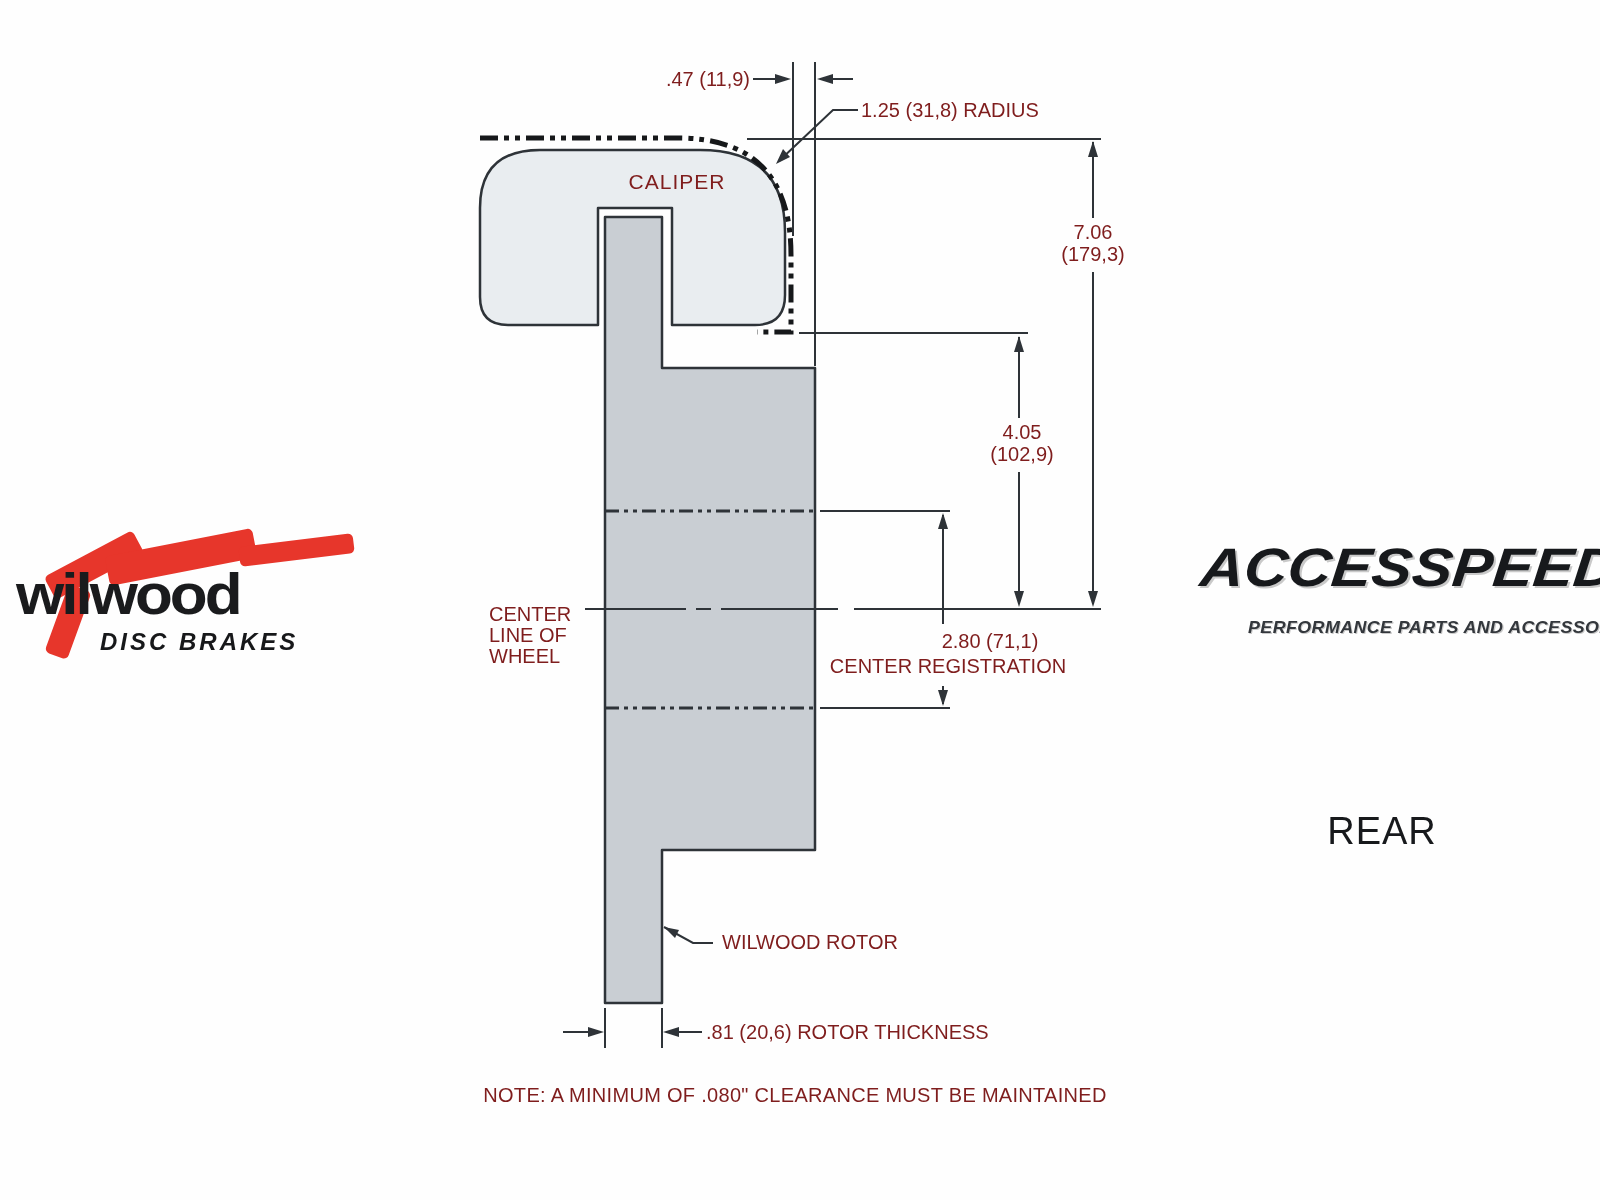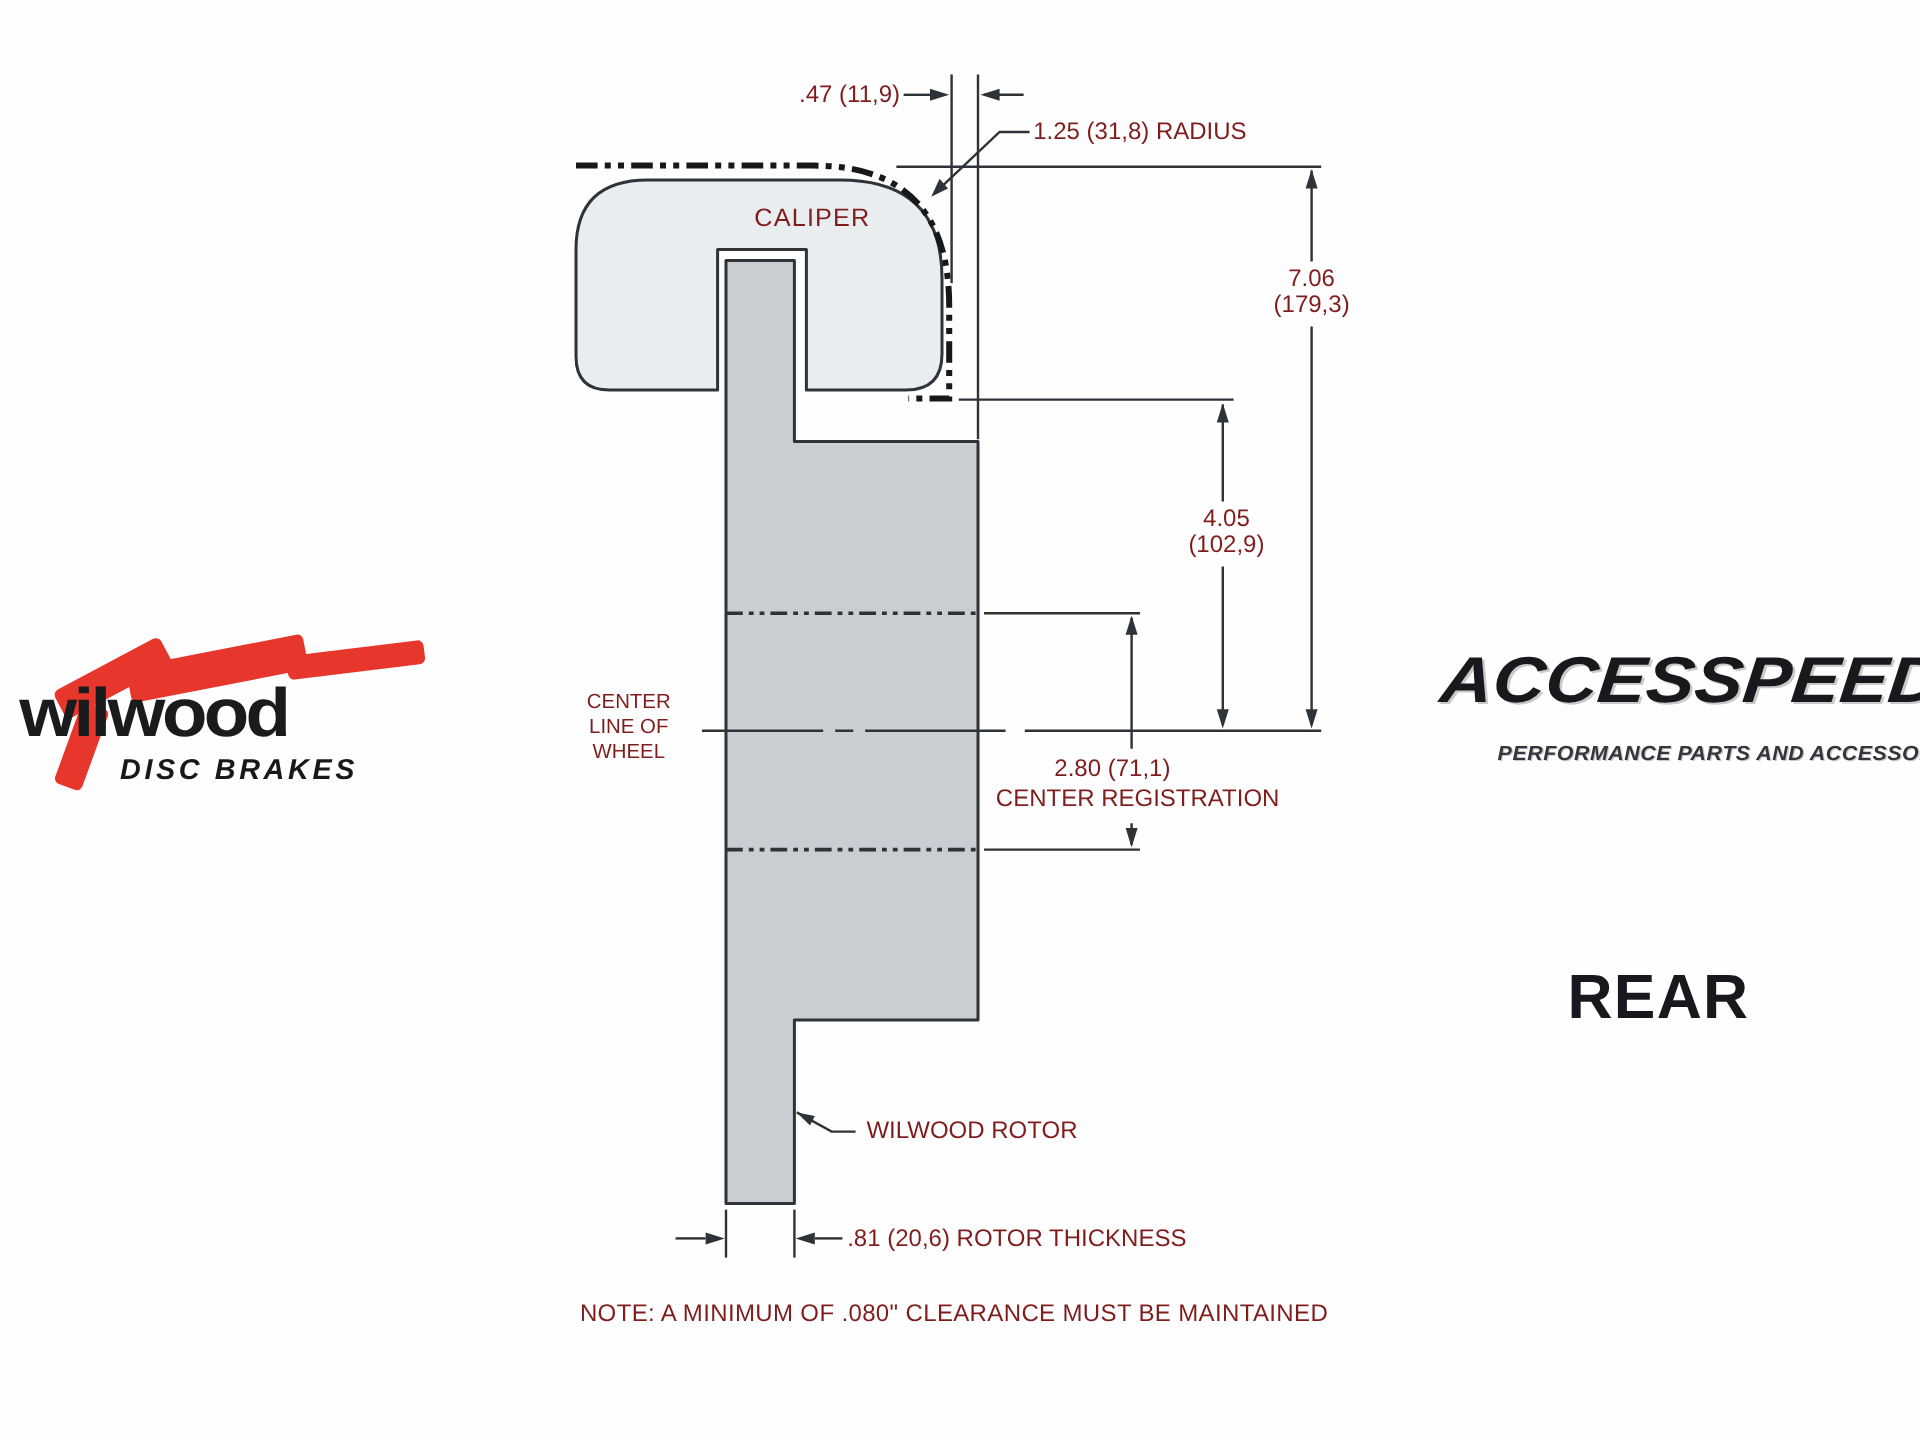--- a/index.html
+++ b/index.html
@@ -6,21 +6,21 @@
   .stage{
     position:relative;width:1600px;height:1200px;background:#fefefe;overflow:hidden;
     font-family:"Liberation Sans",sans-serif;color:#25282c;
   }
   .stage svg{position:absolute;left:0;top:0;}
   .lbl{position:absolute;font-size:20px;line-height:22px;white-space:nowrap;color:#7f1d1d;}
   .lbl.center{text-align:center;white-space:normal;}
   .lbl.right{text-align:right;}
   .caliper-lbl{font-size:21px;letter-spacing:1px;}
   .note{font-size:20px;line-height:23px;letter-spacing:.3px;}
-  .rear{font-size:52px;font-weight:bold;letter-spacing:1px;color:#17191c;}
+  .rear{font-size:38px;font-weight:normal;letter-spacing:1px;color:#17191c;}
   
   .wilwood{position:absolute;left:14px;top:518px;width:310px;height:150px;}
   .wilwood .stroke{position:absolute;border-radius:5px;}
   .wilwood .name{
     position:absolute;left:2px;top:44px;font-size:62px;font-weight:bold;letter-spacing:-3px;
     color:#1a1b1d;transform:scaleY(.92);transform-origin:left top;
   }
   .wilwood .tag{
     position:absolute;left:86px;top:110px;font-size:24px;font-weight:bold;font-style:italic;
     letter-spacing:3px;color:#17181a;
@@ -106,27 +106,27 @@
   <div class="lbl center" style="left:1043px;top:221px;width:100px;">
     <div>7.06</div>
     <div>(179,3)</div>
   </div>
 
   <div class="lbl center" style="left:972px;top:421px;width:100px;">
     <div>4.05</div>
     <div>(102,9)</div>
   </div>
 
-  <div class="lbl" style="left:489px;top:574px;font-size:17px;line-height:21px;text-align:center;">
+  <div class="lbl" style="left:489px;top:604px;font-size:20px;line-height:21px;">
     <div>CENTER</div>
     <div>LINE OF</div>
     <div>WHEEL</div>
   </div>
 
-  <div class="lbl center" style="left:837px;top:630px;width:180px;">2.80 (71,1)</div>
+  <div class="lbl center" style="left:900px;top:630px;width:180px;">2.80 (71,1)</div>
   <div class="lbl center" style="left:818px;top:655px;width:260px;">CENTER REGISTRATION</div>
 
   <div class="lbl" style="left:722px;top:931px;">WILWOOD ROTOR</div>
 
   <div class="lbl" style="left:706px;top:1021px;">.81 (20,6) ROTOR THICKNESS</div>
 
   <div class="lbl note center" style="left:445px;top:1084px;width:700px;">
     <div>NOTE: A MINIMUM OF .080" CLEARANCE MUST BE MAINTAINED</div>
   </div>
 

